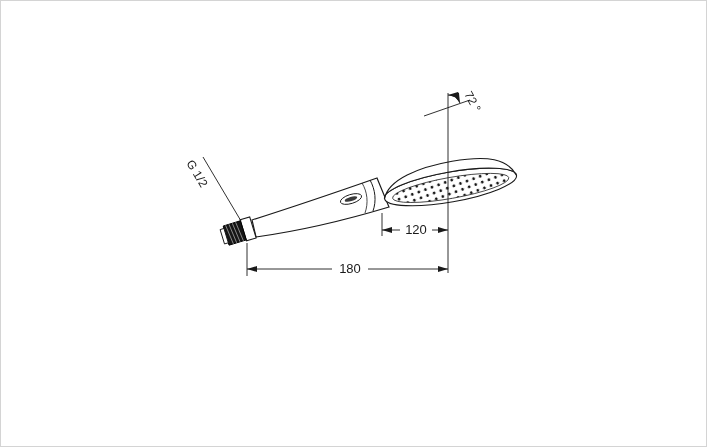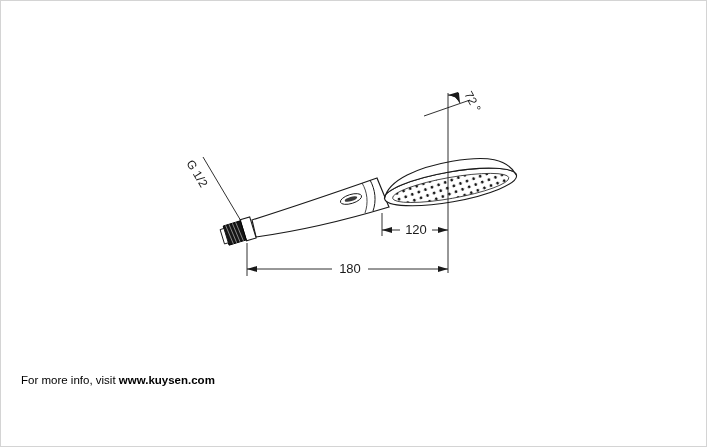--- a/index.html
+++ b/index.html
@@ -113,18 +113,15 @@
 
     <g>
       <line x1="246" y1="242" x2="246" y2="275" stroke="#1a1a1a" stroke-width="0.9"></line>
       <line x1="246" y1="268" x2="447" y2="268" stroke="#1a1a1a" stroke-width="0.9" marker-start="url(#arrowStart)" marker-end="url(#arrowEnd)"></line>
       <rect x="331" y="260" width="36" height="15" fill="#ffffff"></rect>
       <text class="dim-text" x="349" y="272" text-anchor="middle">180</text>
     </g>
   </svg>
 
   <div class="footer">
-    <p>
-      <span>For more info, visit </span><strong>www.kuysen.com</strong>
-    </p>
   </div>
 
 </div>
 
 </body></html>

